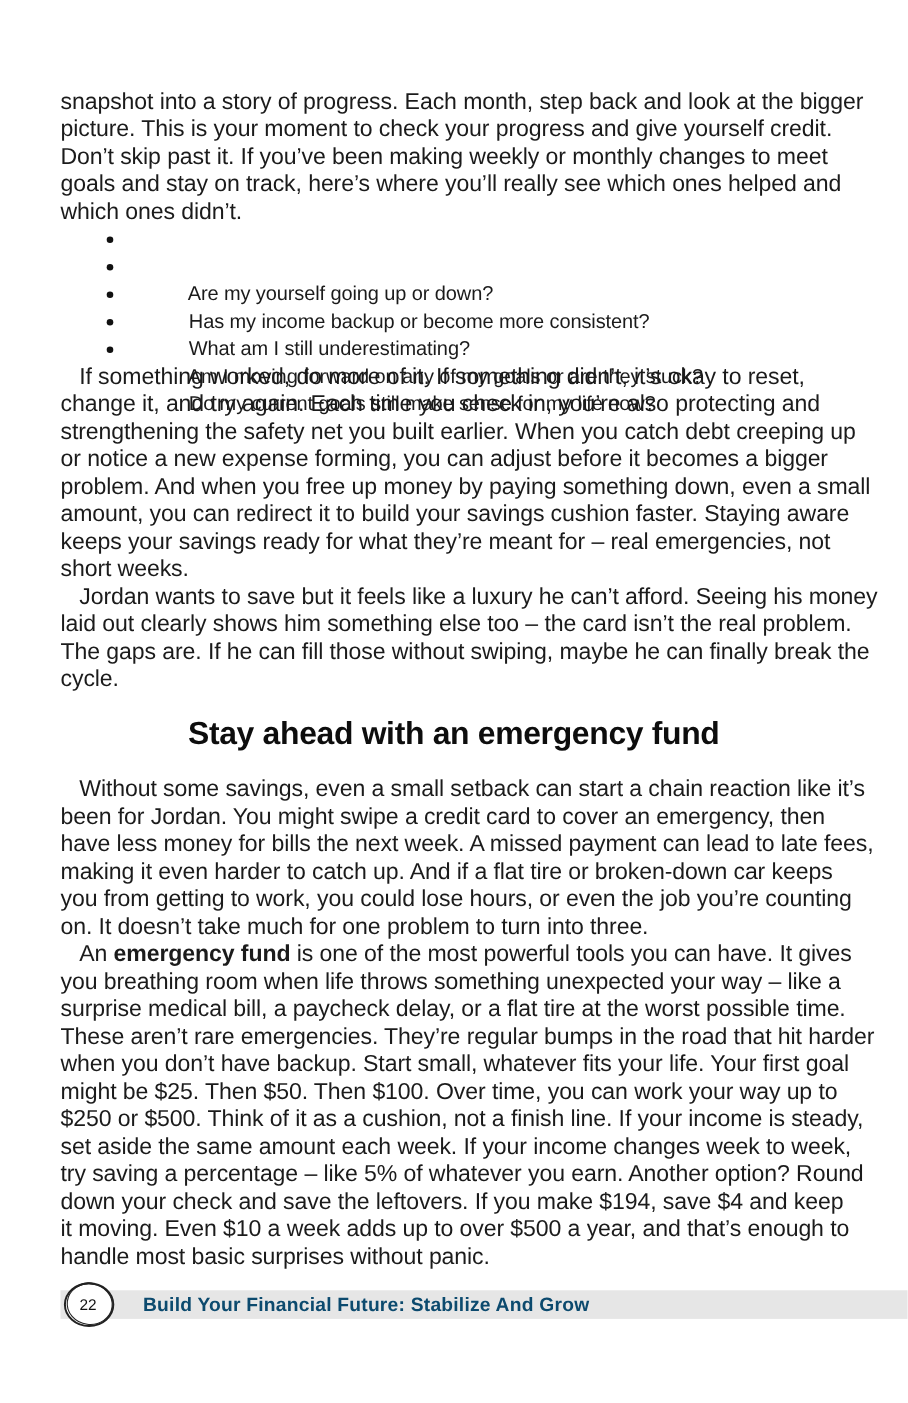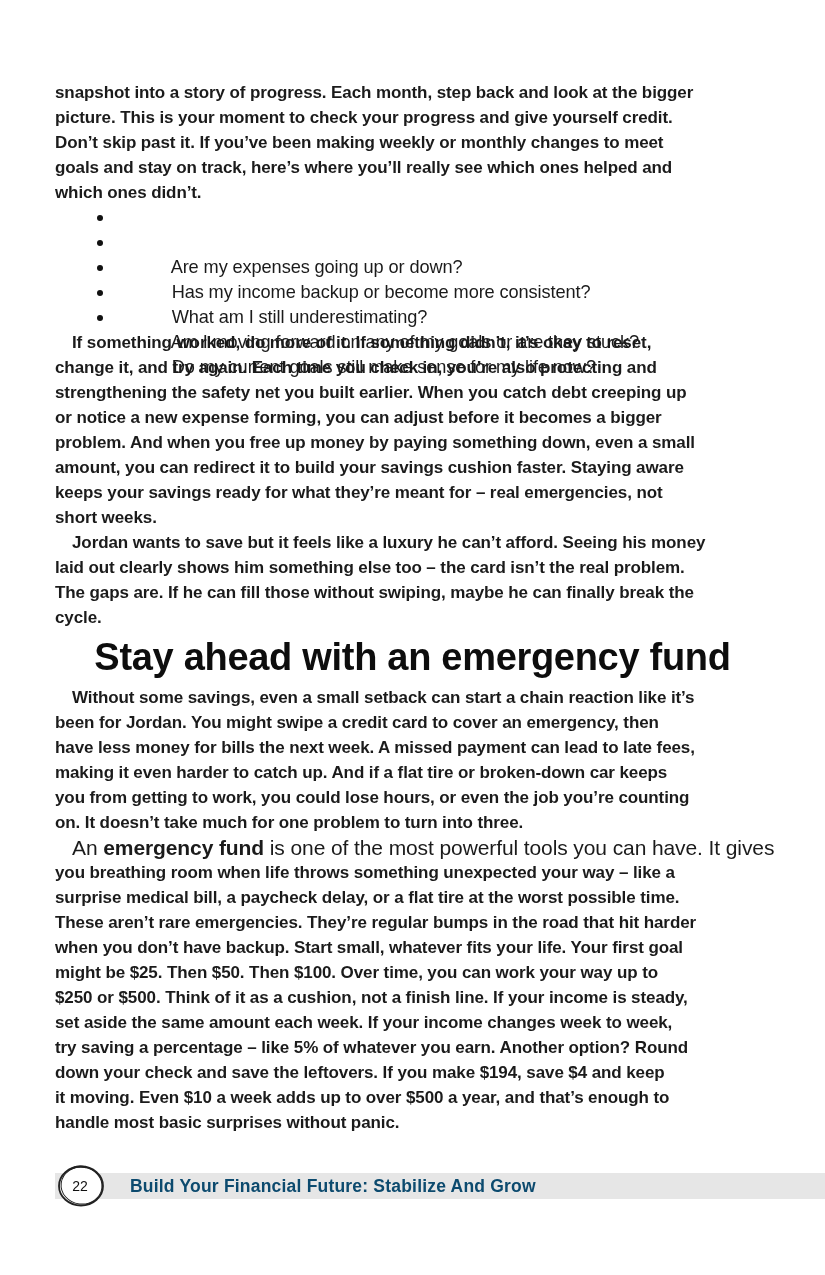--- a/index.html
+++ b/index.html
@@ -14,26 +14,25 @@
     position: relative;
     width: 825px; height: 1275px;
     background: #ffffff;
   }
   .content {
     position: absolute;
     left: 55px; top: 80px; width: 715px;
   }
   .para {
     white-space: pre;
-    font-size: 17px;
+    font-size: 21px;
     line-height: 25px;
     letter-spacing: -0.1px;
     text-indent: 17px;
     margin: 0;
-    font-weight: bold;
   }
   .para.flush { text-indent: 0; }
   .first-line {
     white-space: pre;
     font-size: 21px;
     line-height: 25px;
     letter-spacing: -0.1px;
     padding-left: 17px;
     margin: 0;
   }
@@ -52,25 +51,25 @@
     white-space: pre;
   }
   ul.checklist li .bullet-dot {
     position: absolute;
     left: 42px; top: 10px;
     width: 6px; height: 6px;
     border-radius: 50%;
     background: #111111;
   }
   h2.section-heading {
-    margin: 9px 0;
+    margin: 19px 0;
     height: 37px;
     line-height: 37px;
     text-align: center;
-    font-size: 38px;
+    font-size: 29px;
     font-weight: bold;
     letter-spacing: -0.3px;
     color: #0d0d0d;
     white-space: pre;
   }
   .footer-bar {
     position: absolute;
     left: 55px; right: 0; top: 1173px;
     height: 26px;
     background: #e6e6e6;
@@ -109,21 +108,21 @@
 
     <p class="para flush">snapshot into a story of progress. Each month, step back and look at the bigger
 picture. This is your moment to check your progress and give yourself credit.
 Don’t skip past it. If you’ve been making weekly or monthly changes to meet
 goals and stay on track, here’s where you’ll really see which ones helped and
 which ones didn’t.</p>
 
     <ul class="checklist">
         <li>
         <span class="bullet-dot"></span>
-        <span>Are my expenses going up or down?</span>
+        <span>Are my yourself going up or down?</span>
       </li>
         <li>
         <span class="bullet-dot"></span>
         <span>Has my income backup or become more consistent?</span>
       </li>
         <li>
         <span class="bullet-dot"></span>
         <span>What am I still underestimating?</span>
       </li>
         <li>

